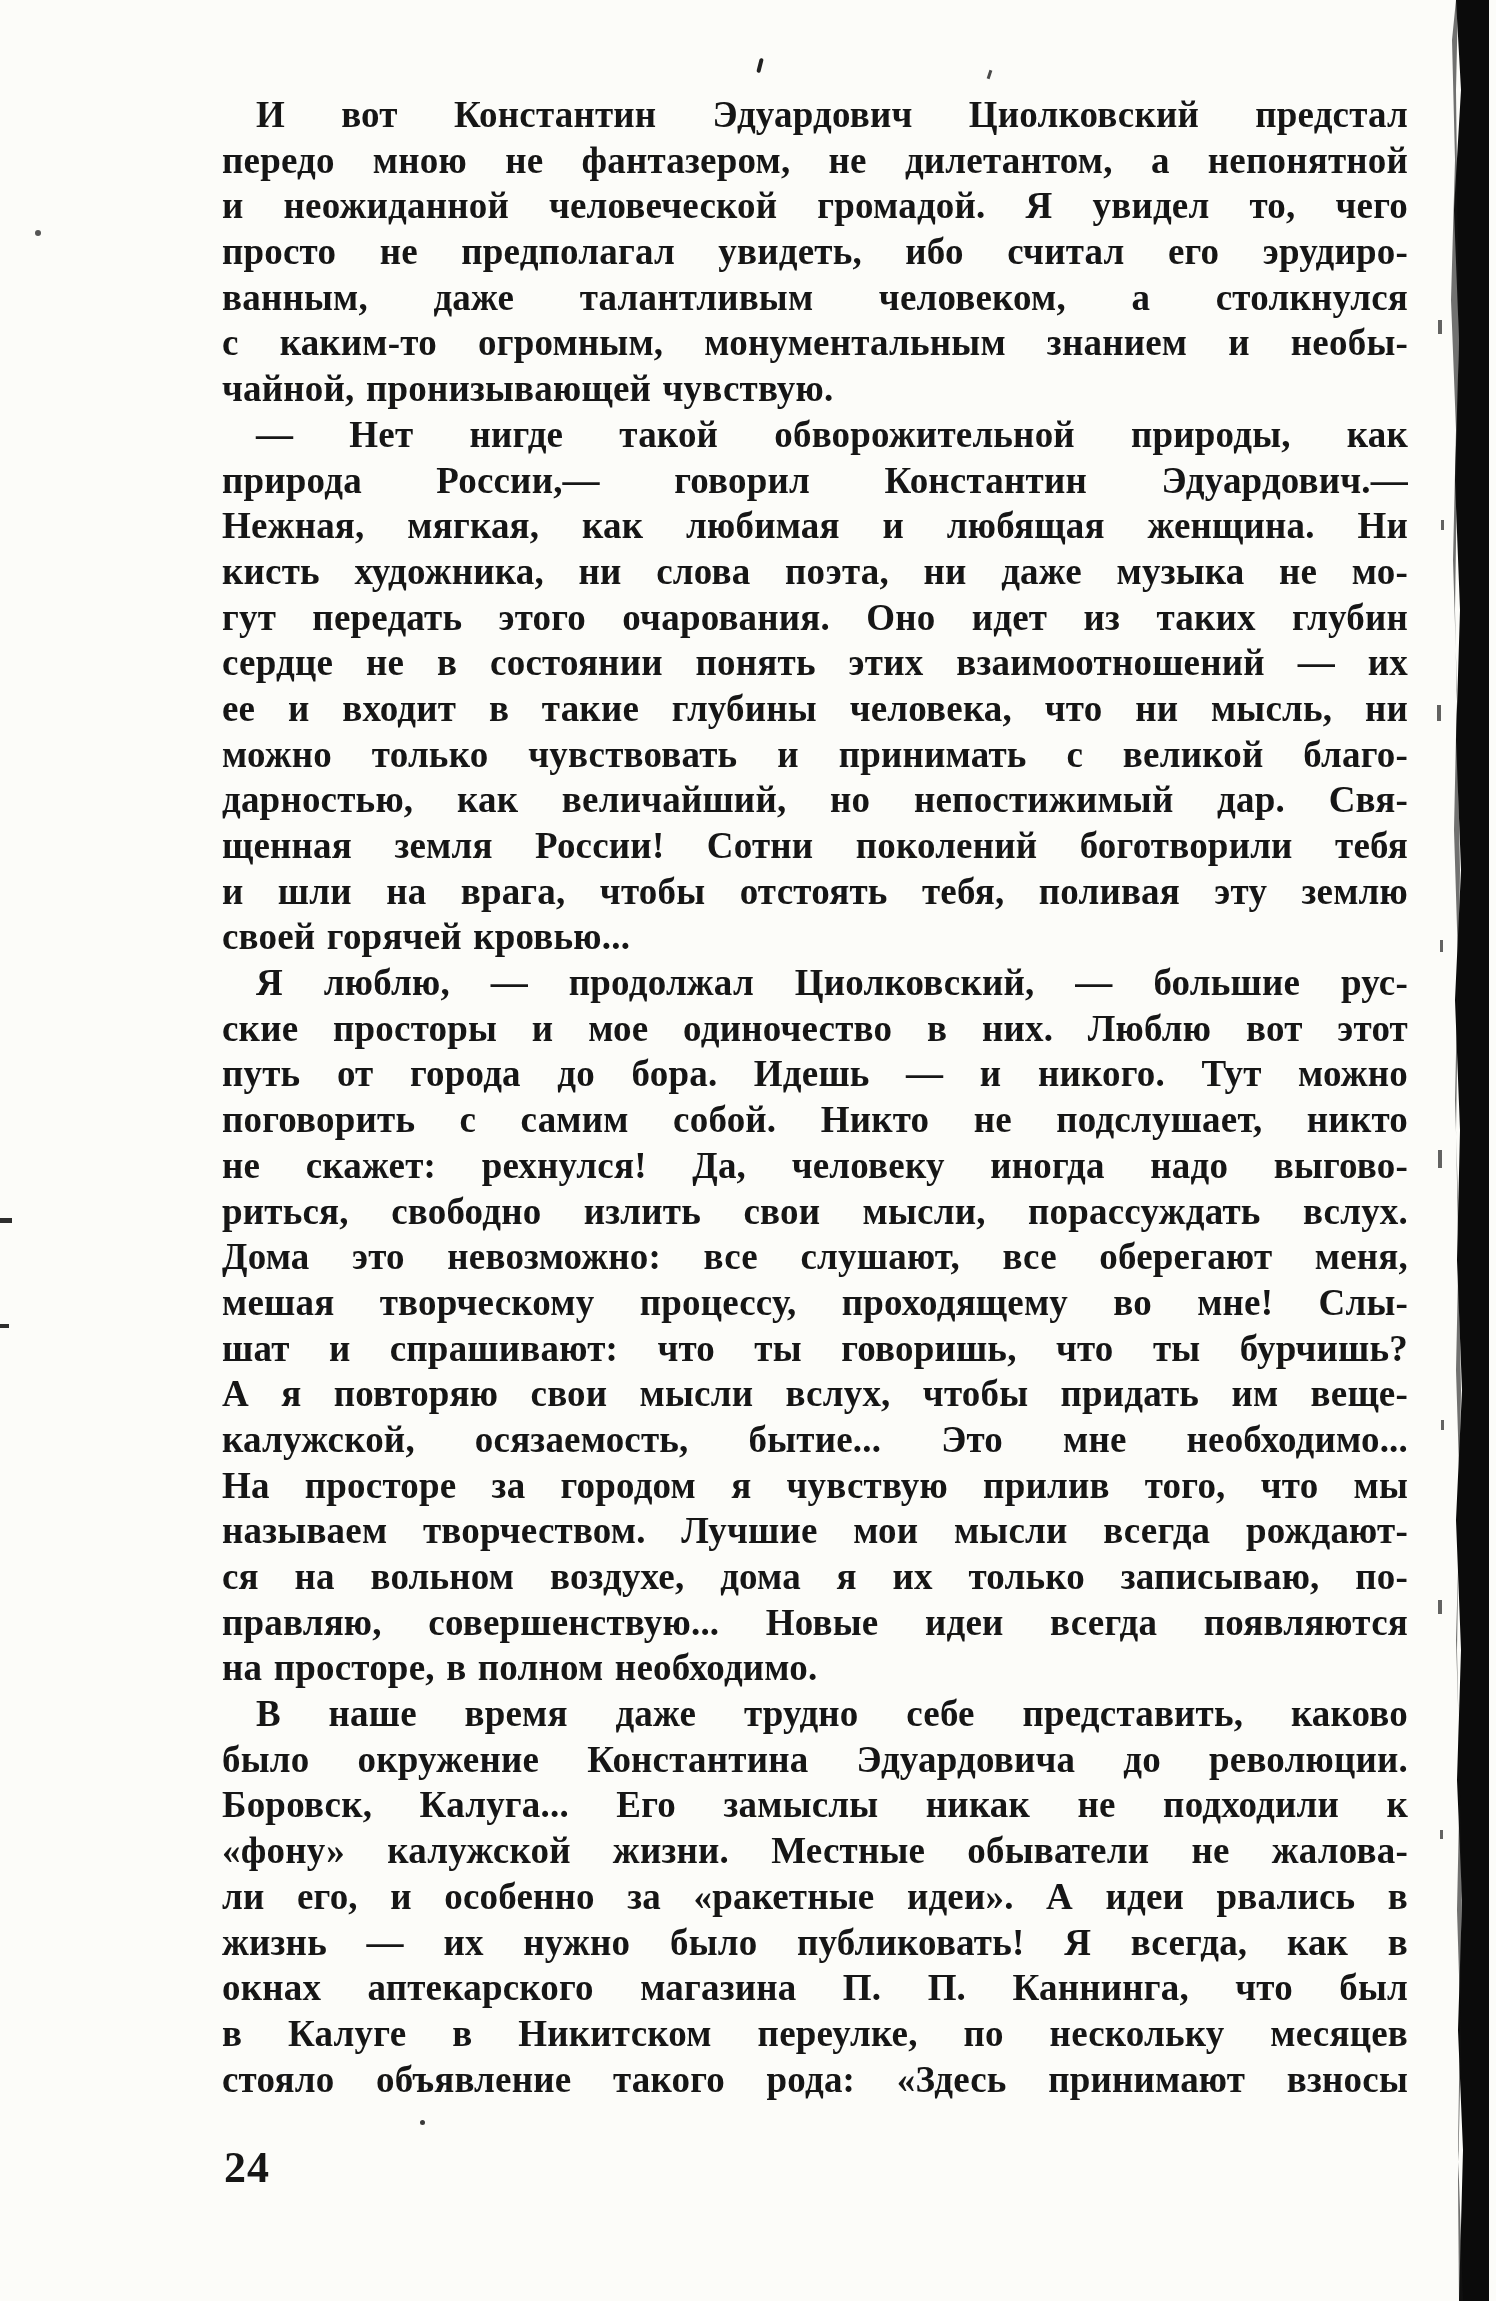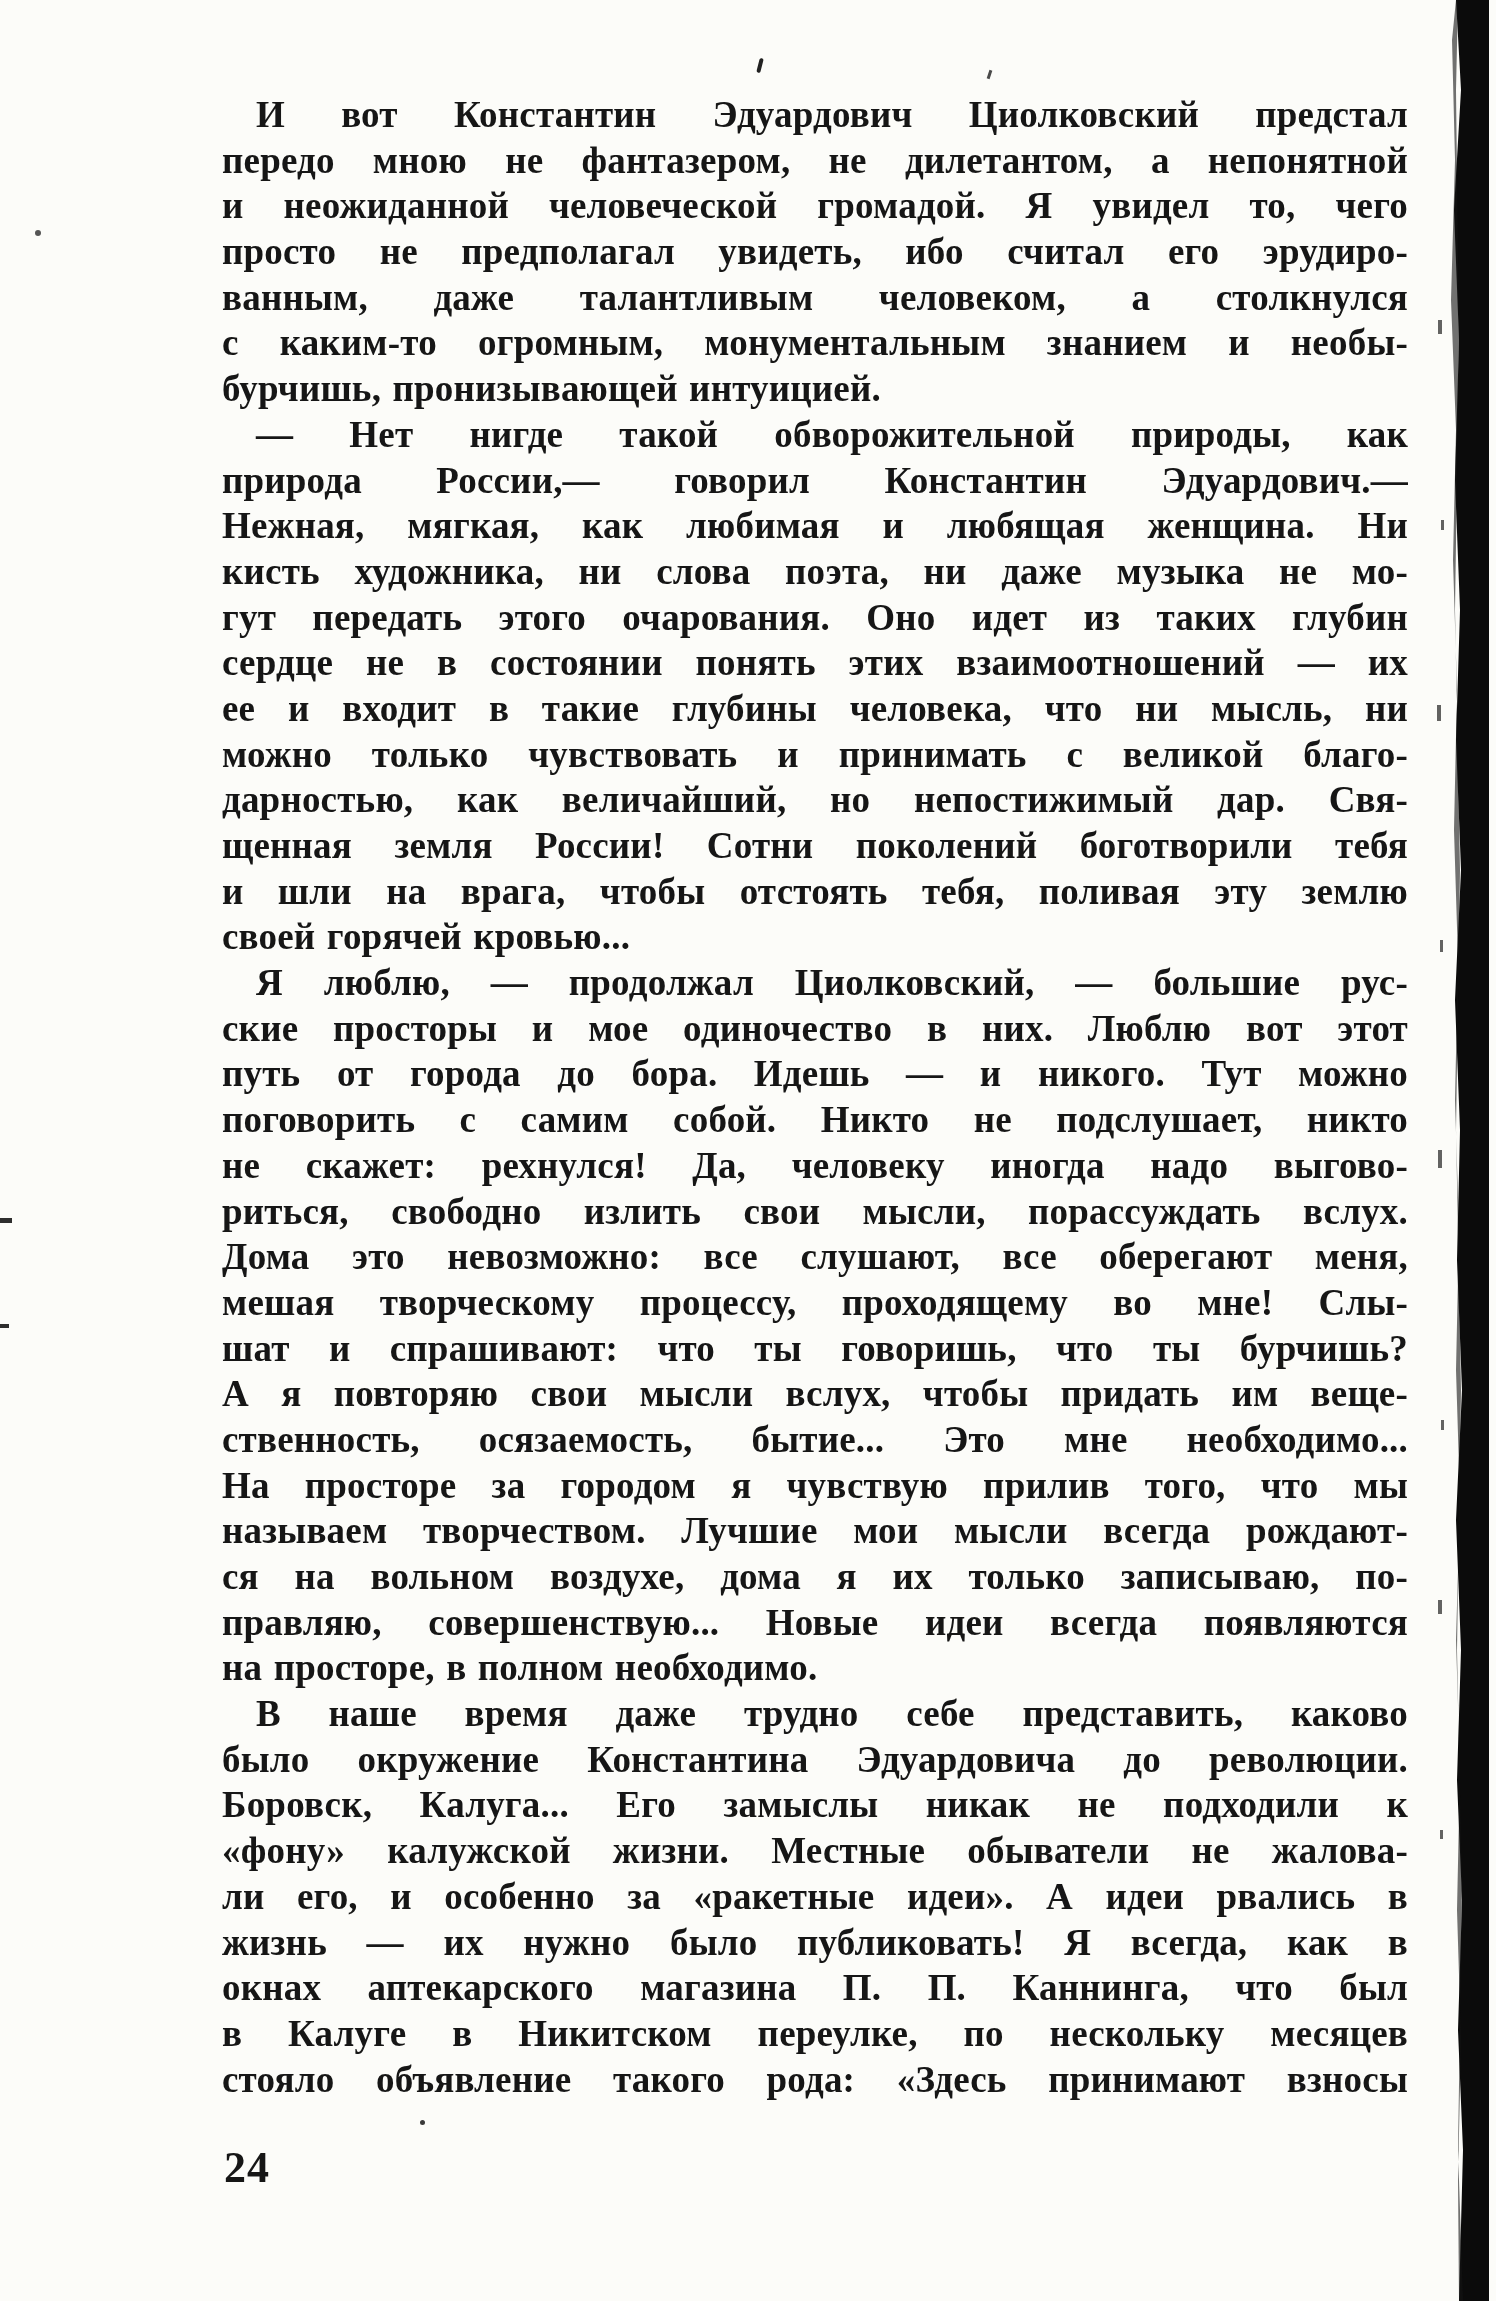--- a/index.html
+++ b/index.html
@@ -56,21 +56,21 @@
 <div class="page">
 
   <div class="text-block">
       <div class="para">
         <div class="line indent">И вот Константин Эдуардович Циолковский предстал</div>
         <div class="line">передо мною не фантазером, не дилетантом, а непонятной</div>
         <div class="line">и неожиданной человеческой громадой. Я увидел то, чего</div>
         <div class="line">просто не предполагал увидеть, ибо считал его эрудиро-</div>
         <div class="line">ванным, даже талантливым человеком, а столкнулся</div>
         <div class="line">с каким-то огромным, монументальным знанием и необы-</div>
-        <div class="line flush">бурчишь, пронизывающей интуицией.</div>
+        <div class="line flush">чайной, пронизывающей чувствую.</div>
       </div>
       <div class="para">
         <div class="line indent">— Нет нигде такой обворожительной природы, как</div>
         <div class="line">природа России,— говорил Константин Эдуардович.—</div>
         <div class="line">Нежная, мягкая, как любимая и любящая женщина. Ни</div>
         <div class="line">кисть художника, ни слова поэта, ни даже музыка не мо-</div>
         <div class="line">гут передать этого очарования. Оно идет из таких глубин</div>
         <div class="line">сердце не в состоянии понять этих взаимоотношений — их</div>
         <div class="line">ее и входит в такие глубины человека, что ни мысль, ни</div>
         <div class="line">можно только чувствовать и принимать с великой благо-</div>
@@ -83,21 +83,21 @@
         <div class="line indent">Я люблю, — продолжал Циолковский, — большие рус-</div>
         <div class="line">ские просторы и мое одиночество в них. Люблю вот этот</div>
         <div class="line">путь от города до бора. Идешь — и никого. Тут можно</div>
         <div class="line">поговорить с самим собой. Никто не подслушает, никто</div>
         <div class="line">не скажет: рехнулся! Да, человеку иногда надо выгово-</div>
         <div class="line">риться, свободно излить свои мысли, порассуждать вслух.</div>
         <div class="line">Дома это невозможно: все слушают, все оберегают меня,</div>
         <div class="line">мешая творческому процессу, проходящему во мне! Слы-</div>
         <div class="line">шат и спрашивают: что ты говоришь, что ты бурчишь?</div>
         <div class="line">А я повторяю свои мысли вслух, чтобы придать им веще-</div>
-        <div class="line">ственность, осязаемость, бытие... Это мне необходимо...</div>
+        <div class="line">калужской, осязаемость, бытие... Это мне необходимо...</div>
         <div class="line">На просторе за городом я чувствую прилив того, что мы</div>
         <div class="line">называем творчеством. Лучшие мои мысли всегда рождают-</div>
         <div class="line">ся на вольном воздухе, дома я их только записываю, по-</div>
         <div class="line">правляю, совершенствую... Новые идеи всегда появляются</div>
         <div class="line flush">на просторе, в полном необходимо.</div>
       </div>
       <div class="para">
         <div class="line indent">В наше время даже трудно себе представить, каково</div>
         <div class="line">было окружение Константина Эдуардовича до революции.</div>
         <div class="line">Боровск, Калуга... Его замыслы никак не подходили к</div>

